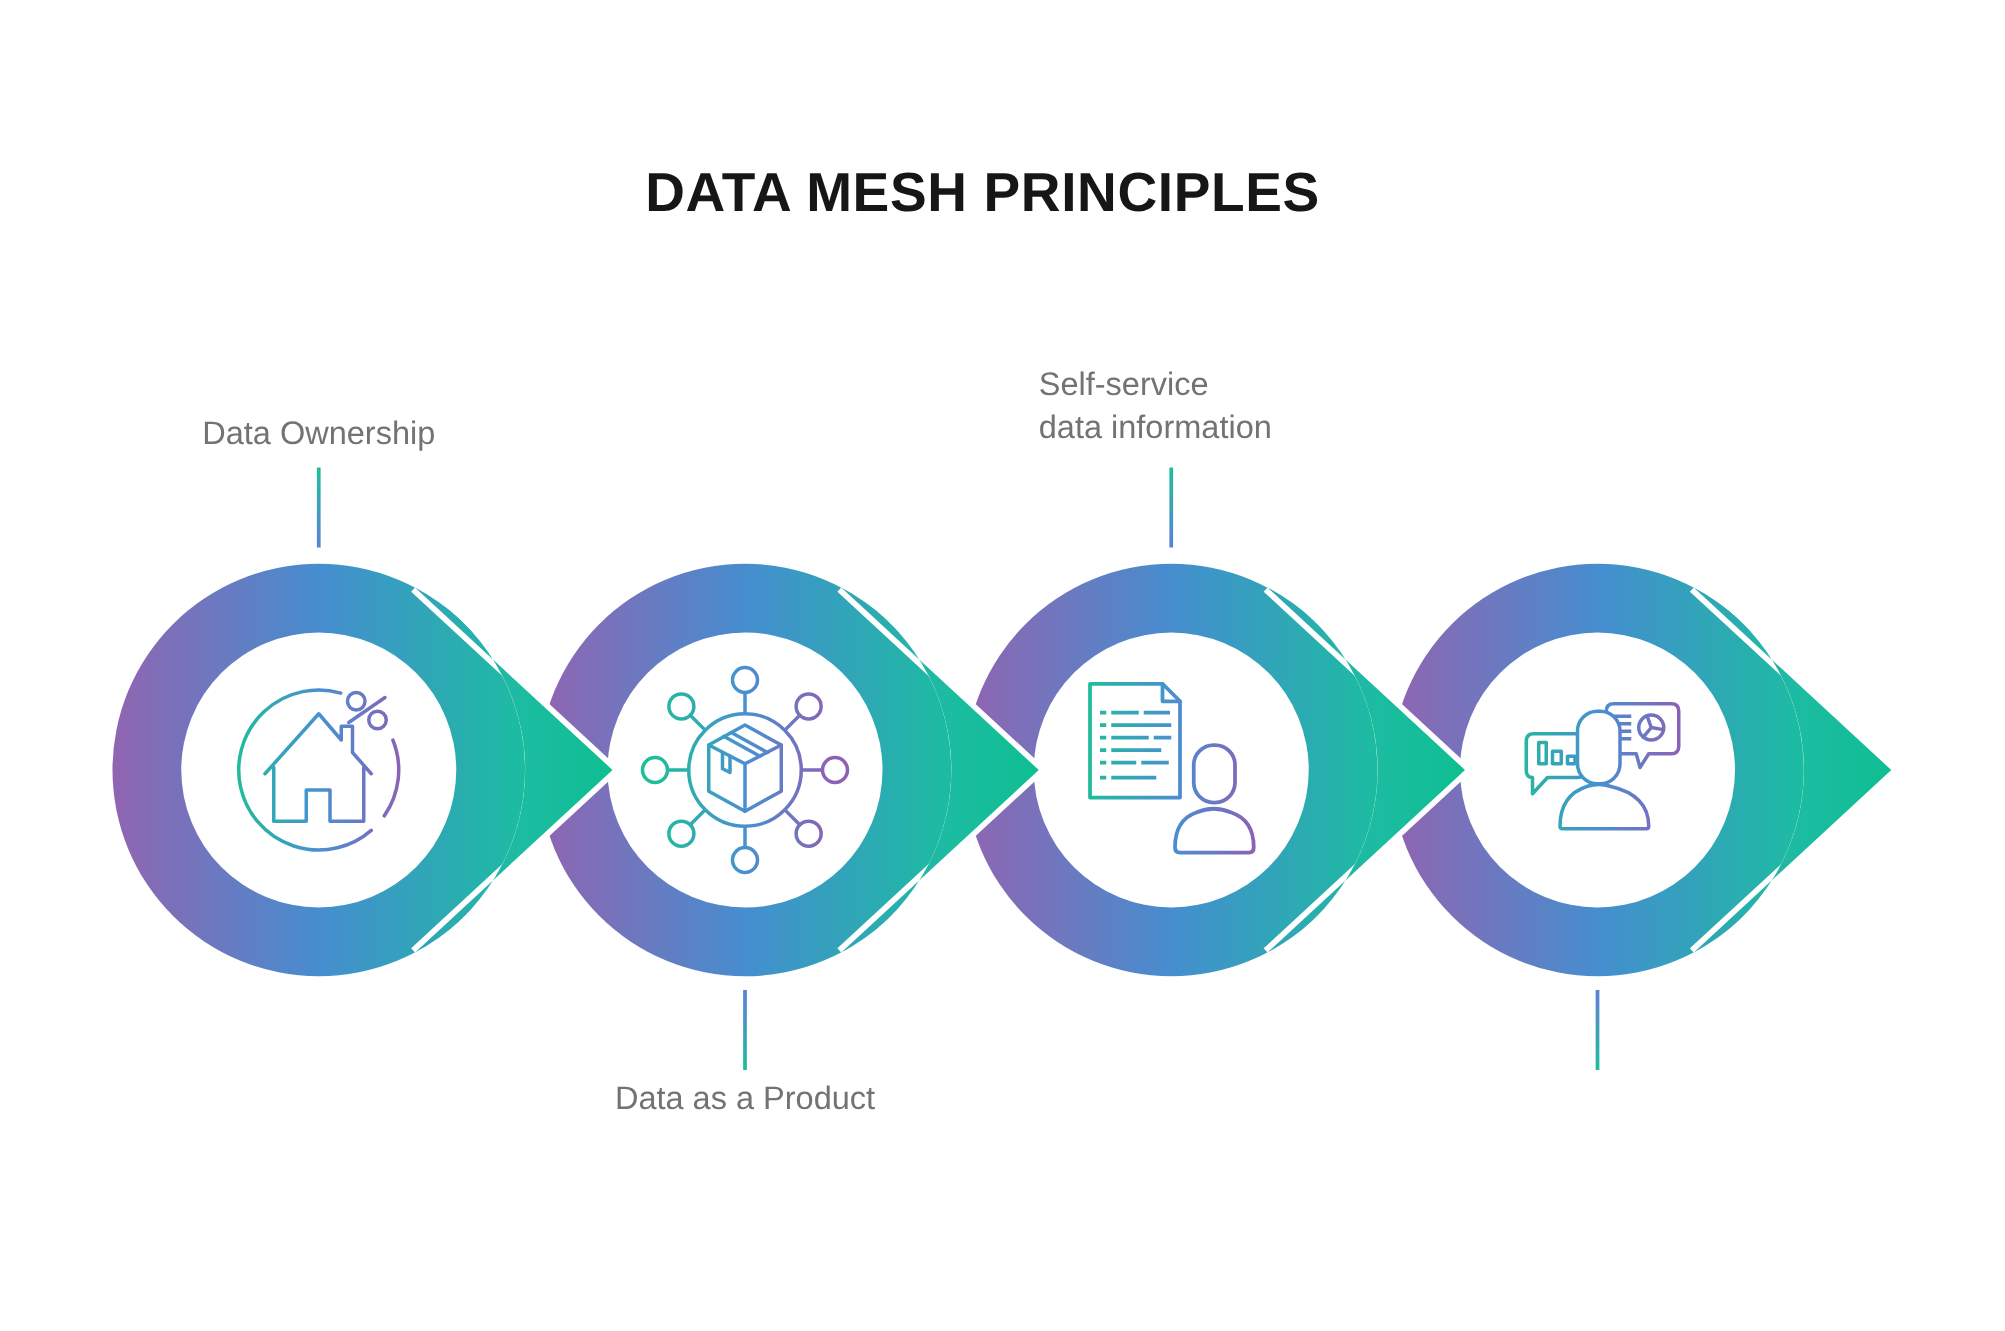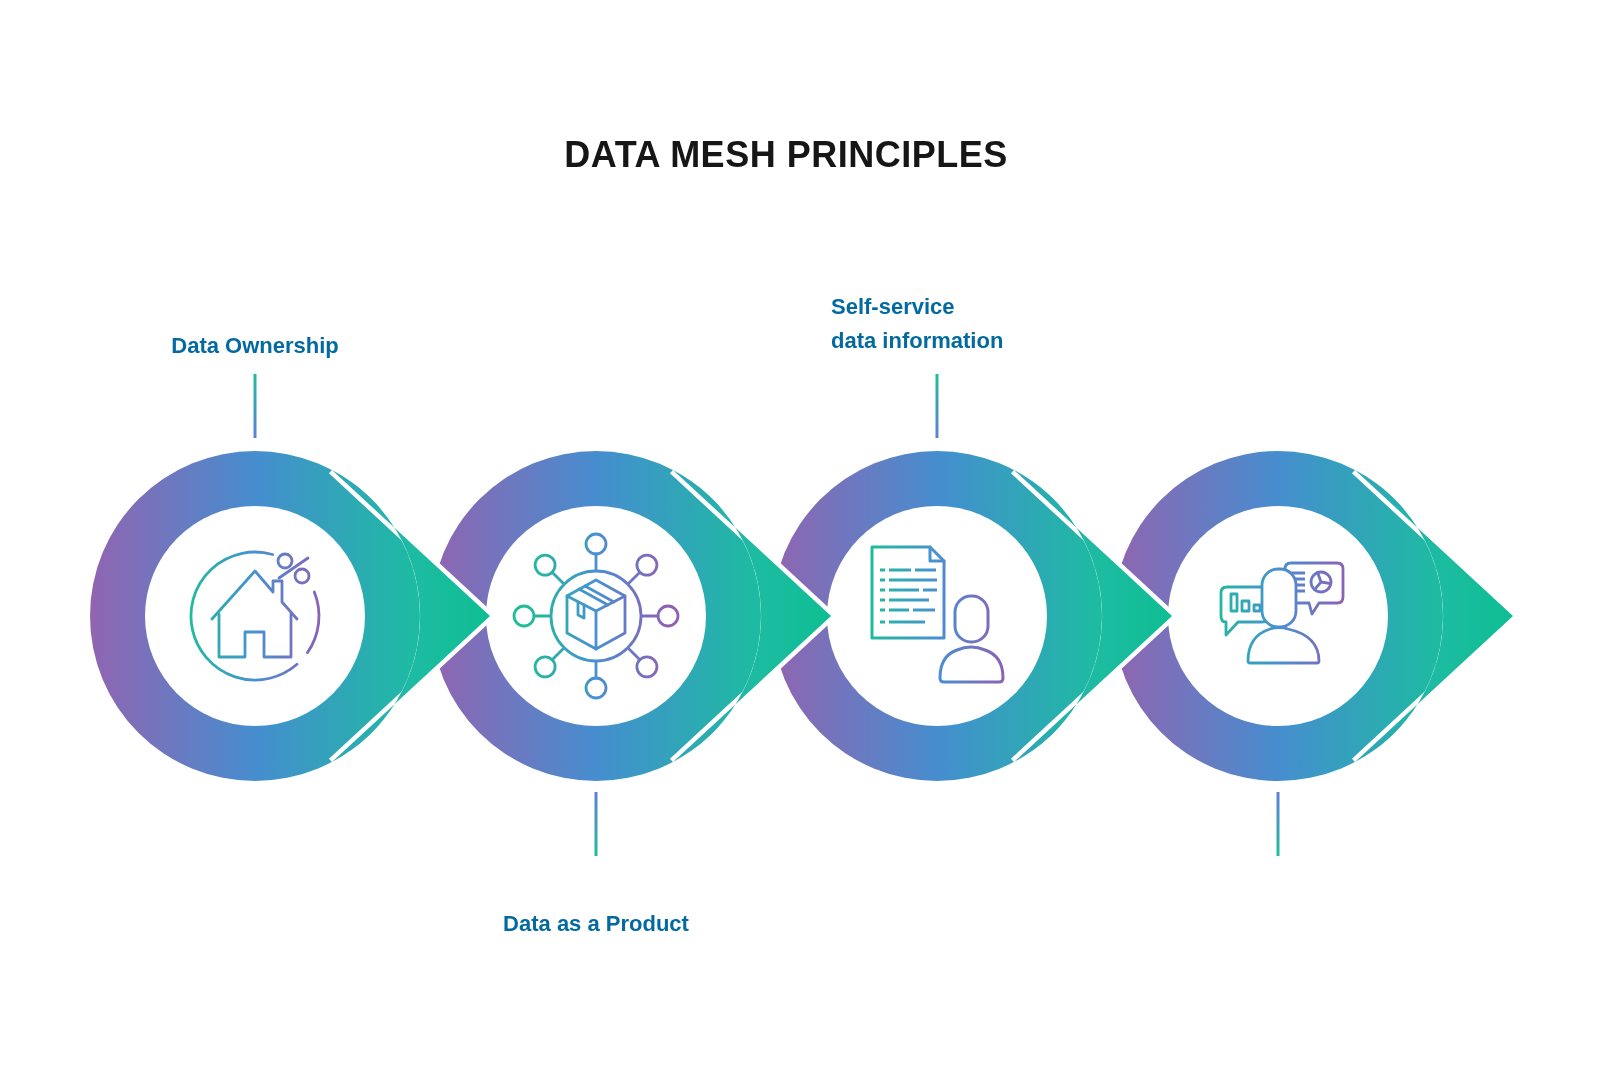--- a/index.html
+++ b/index.html
@@ -1,21 +1,21 @@
 <!DOCTYPE html>
 <html><head>
 <meta charset="utf-8">
 <style>
   html,body{margin:0;padding:0;background:#fff;}
   .canvas{position:relative;width:1604px;height:1065px;background:#fff;overflow:hidden;
           font-family:"Liberation Sans",sans-serif;}
   .canvas svg{position:absolute;left:0;top:0;}
   .diagram-title{position:absolute;top:134px;left:786px;transform:translateX(-50%);
-    font-size:36px;font-weight:800;letter-spacing:.5px;color:#161616;white-space:nowrap;line-height:42px;}
-  .node-label{position:absolute;font-size:22px;font-weight:700;color:#0369a1;line-height:34px;white-space:nowrap;}
+    font-size:44px;font-weight:800;letter-spacing:.5px;color:#161616;white-space:nowrap;line-height:42px;}
+  .node-label{position:absolute;font-size:26px;font-weight:400;color:#737373;line-height:34px;white-space:nowrap;}
   .node-label span{display:block;}
   .label-centered{transform:translateX(-50%);text-align:center;}
 </style>
 </head>
 <body>
 
 <div class="canvas">
 
 <svg width="1604" height="1065" viewBox="0 0 1604 1065">
   <defs>
@@ -151,21 +151,21 @@
     <rect x="-16" y="-47" width="34" height="58" rx="16" fill="#fff"></rect>
   </g>
 </svg>
 
 <div class="diagram-title">DATA MESH PRINCIPLES</div>
 
 <div class="node-label label-centered" style="left:255px;top:329px;text-align:right;">
   <span>Data Ownership</span>
 </div>
 
-<div class="node-label label-centered" style="left:596px;top:861px;margin-top:46px;">
+<div class="node-label label-centered" style="left:596px;top:861px;">
   <span>Data as a Product</span>
 </div>
 
 <div class="node-label" style="left:831px;top:290px;">
   <span>Self-service</span>
   <span>data information</span>
 </div>
 
 <div class="node-label" style="left:1164px;top:861px;">
 </div>

